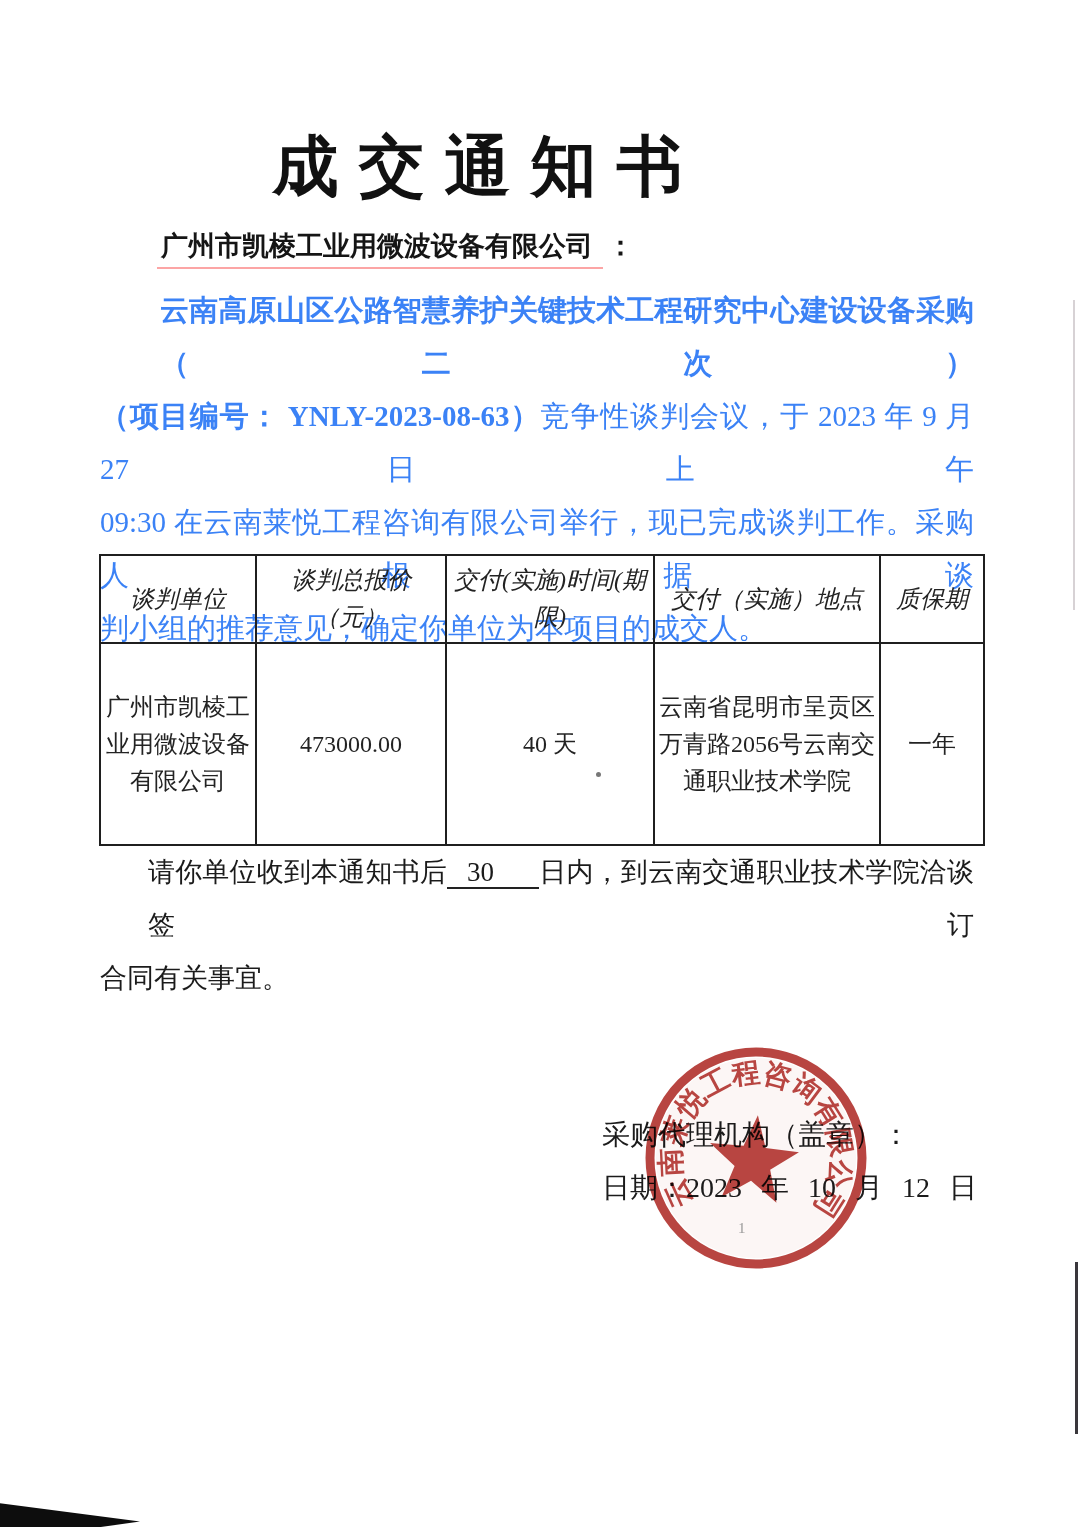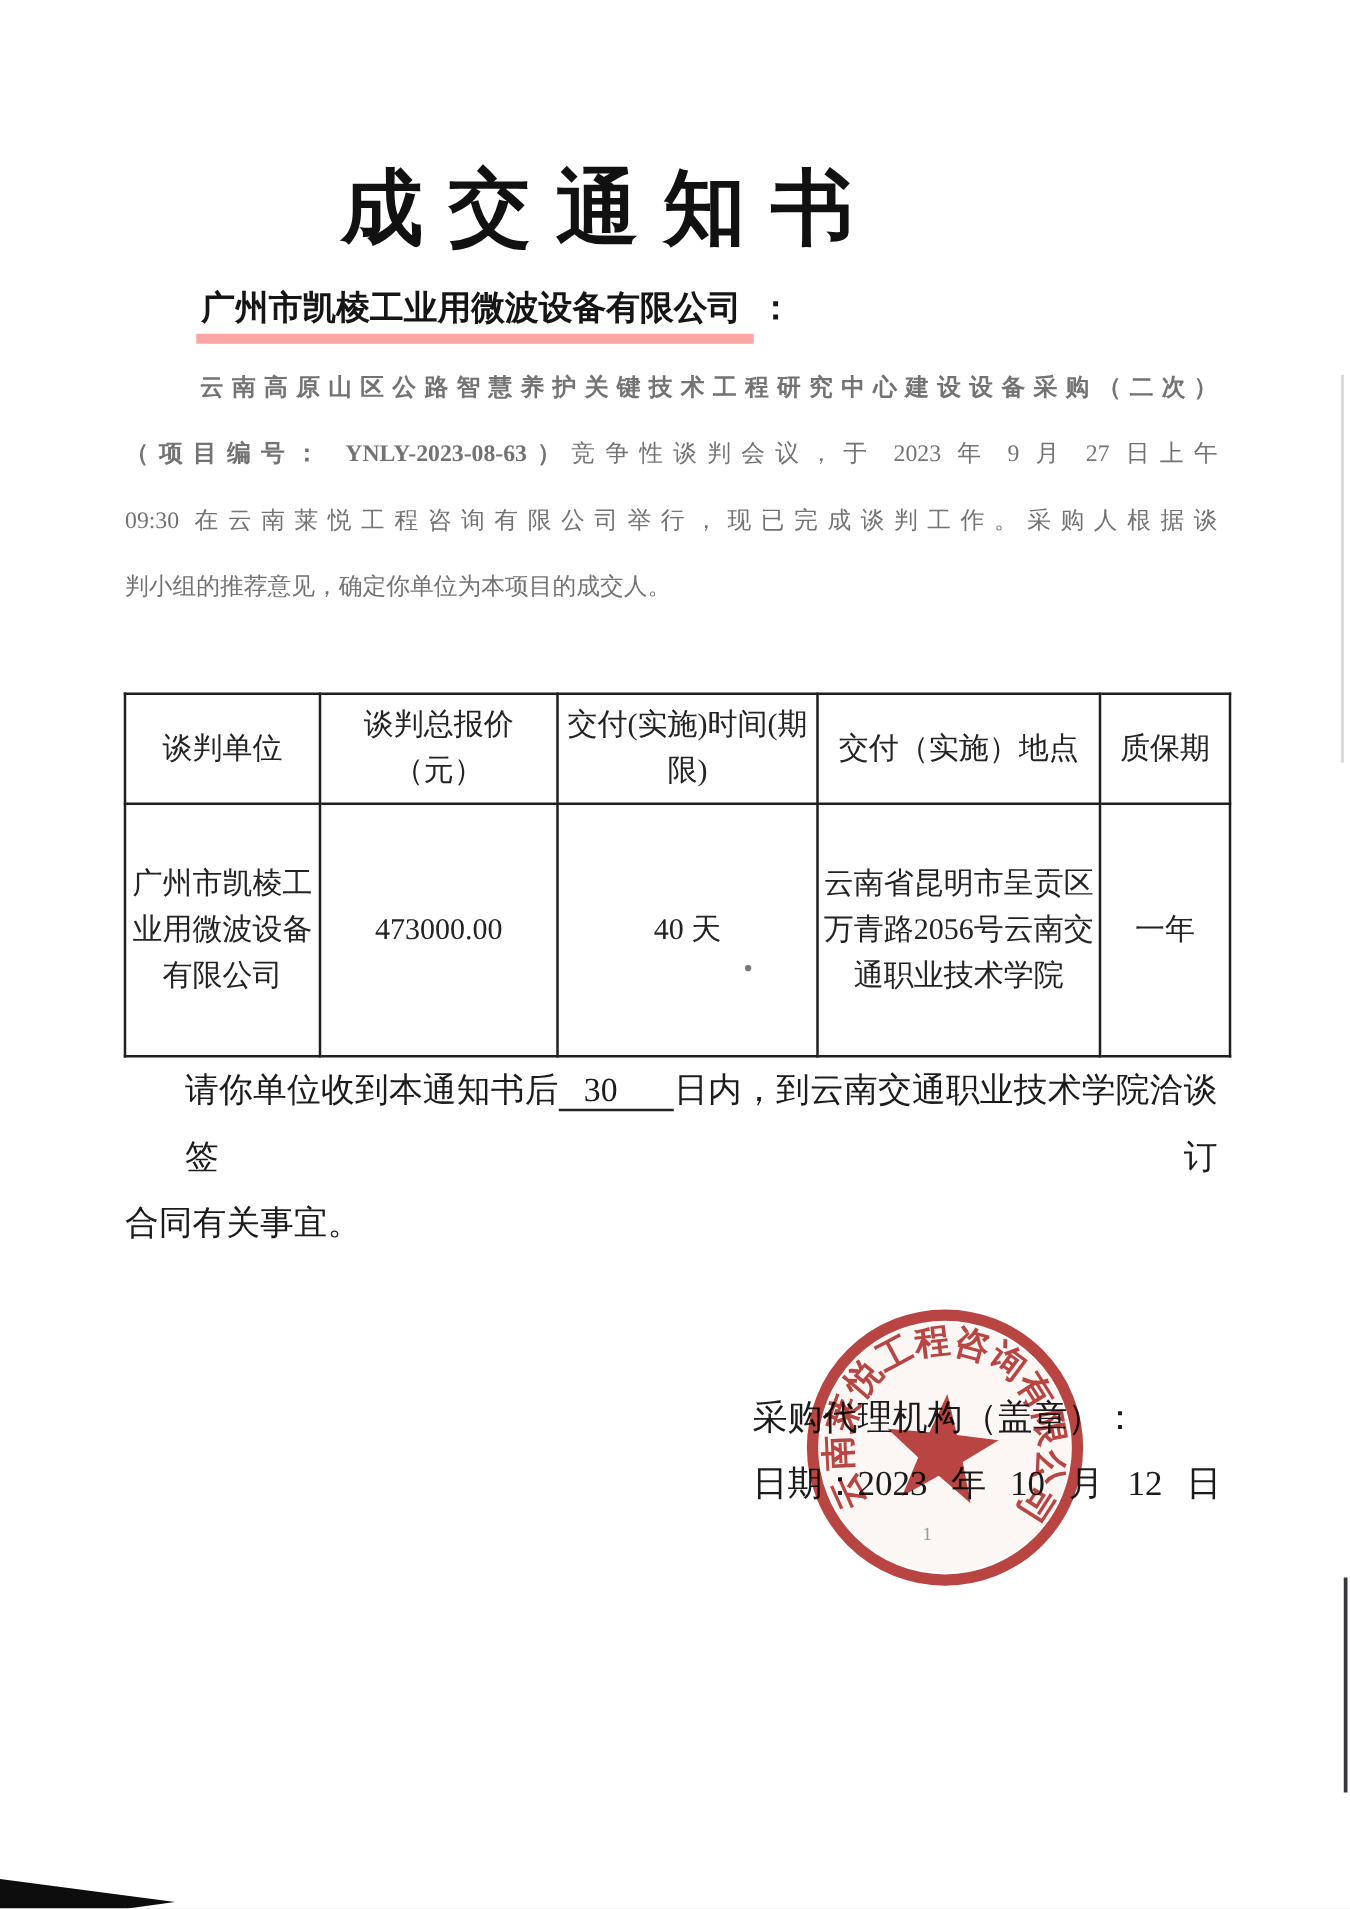--- a/index.html
+++ b/index.html
@@ -14,27 +14,27 @@
     position:absolute;top:122px;left:0;width:955px;
     text-align:center;font-size:66px;font-weight:bold;
     letter-spacing:20px;text-indent:20px;color:#111;
   }
   
   .salutation{
     position:absolute;top:228px;left:157px;
     font-size:27px;font-weight:bold;white-space:nowrap;color:#151515;
   }
   .salutation .company{
-    border-bottom:8px solid #fca5a5;
+    border-bottom:2px solid #fca5a5;
     padding:0 10px 3px 4px;display:inline-block;
   }
   .salutation .colon{margin-left:4px;}
   
   .para1{position:absolute;top:284px;left:100px;width:874px;
-    font-size:19px;line-height:53px;color:#737373;}
+    font-size:29px;line-height:53px;color:#3b82f6;}
   .para2{position:absolute;top:846px;left:100px;width:874px;
     font-size:27px;line-height:53px;color:#1b1b1b;}
   .line{display:block;}
   .just{text-align:justify;text-align-last:justify;}
   .indent1{padding-left:60px;}
   .indent2{padding-left:48px;}
   .b{font-weight:bold;}
   .blank-30{
     display:inline-block;min-width:52px;
     border-bottom:2px solid #222;padding:0 20px;line-height:30px;
@@ -42,21 +42,21 @@
   
   .award-table{
     position:absolute;top:554px;left:99px;width:884px;
     border-collapse:collapse;table-layout:fixed;
     font-size:24px;color:#232323;
   }
   .award-table td,.award-table th{
     border:2px solid #1f1f1f;text-align:center;vertical-align:middle;
     font-weight:normal;padding:2px 4px;line-height:37px;
   }
-  .award-table tr.hdr{height:88px;}
+  .award-table tr.hdr{height:88px;font-style:italic;}
   .award-table tr.bdy{height:202px;}
   .cell-line{display:block;line-height:37px;}
   
   .footer{position:absolute;left:602px;top:1118px;font-size:28px;color:#1b1b1b;}
   .footer .agency{display:block;line-height:34px;margin-bottom:19px;white-space:nowrap;}
   .footer .date{display:block;line-height:34px;word-spacing:12px;white-space:nowrap;}
   
   .stamp{
     position:absolute;left:626px;top:1028px;width:260px;height:260px;
     mix-blend-mode:multiply;opacity:0.92;z-index:5;pointer-events:none;

